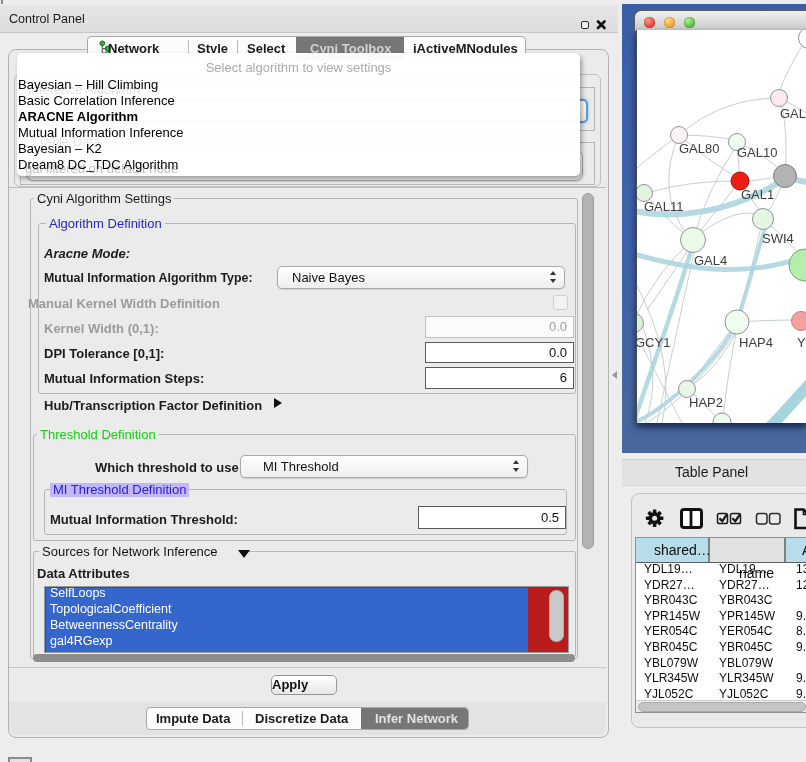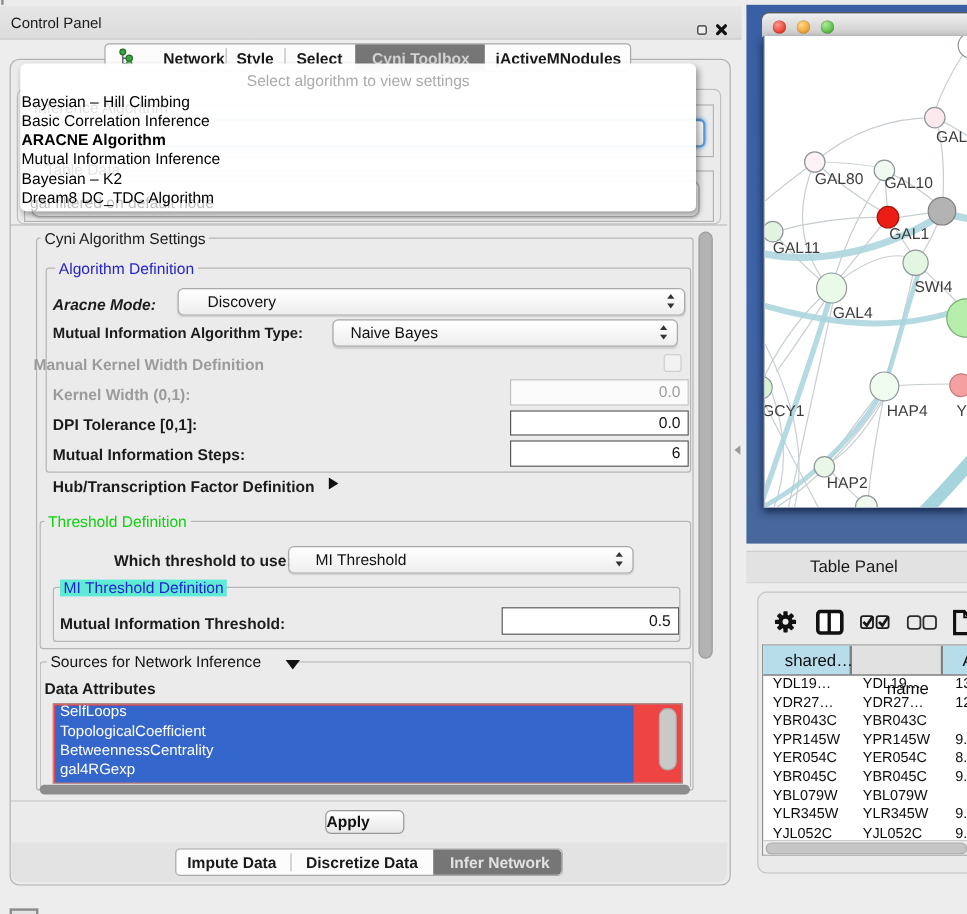--- a/index.html
+++ b/index.html
@@ -32,21 +32,21 @@
 
 <div class="a" id="panelbox" style="left:8px;top:49px;width:599px;height:687px;background:#ebebeb;border:1px solid #b2b2b2;border-radius:8px;"></div>
 
 <div class="a" id="toptabs" style="left:87px;top:36px;width:437px;height:22px;background:#fcfcfc;border:1px solid #a8a8a8;border-radius:4px;">
   <svg class="a" style="left:11px;top:2px;" width="16" height="17" viewBox="0 0 16 17">
     <path d="M3.3 5 L3.3 14 M3.3 9.6 L8.7 9.6 M3.3 14 L8.7 14" stroke="#5a6472" stroke-width="1.2" fill="none"></path>
     <circle cx="3.3" cy="4.3" r="2.4" fill="#3fa53f" stroke="#1e6e1e" stroke-width="1"></circle>
     <circle cx="8.7" cy="9.6" r="2.6" fill="#3fa53f" stroke="#1e6e1e" stroke-width="1"></circle>
     <circle cx="8.7" cy="14.5" r="2.3" fill="#7fc77f" stroke="#2e7e2e" stroke-width="1"></circle>
   </svg>
-  <div class="a tabtxt" style="left:20px;top:4px;margin-left:28px;">Network</div>
+  <div class="a tabtxt" style="left:20px;top:4px;">Network</div>
   <div class="a" style="left:100px;top:3px;width:1px;height:16px;background:#bbb;"></div>
   <div class="a tabtxt" style="left:109px;top:4px;">Style</div>
   <div class="a" style="left:149px;top:3px;width:1px;height:16px;background:#bbb;"></div>
   <div class="a tabtxt" style="left:159px;top:4px;">Select</div>
   <div class="a" style="left:208px;top:0;width:108px;height:22px;background:#767676;"></div>
   <div class="a tabtxt" style="left:222px;top:4px;color:#d2d2d2;">Cyni Toolbox</div>
   <div class="a tabtxt" style="left:325px;top:4px;">jActiveMNodules</div>
 </div>
 
 <div class="a" style="left:14px;top:74px;width:585px;height:111px;border:1px solid #c0c0c0;border-radius:6px;"></div>
@@ -69,25 +69,20 @@
 Dream8 DC_TDC Algorithm</div>
 </div>
 
 <div class="a fs" style="left:30px;top:198px;width:546px;height:459px;"></div>
 <div class="a leg" style="left:34px;top:192px;color:#1c1c1c;">Cyni Algorithm Settings</div>
 
 <div class="a fs" style="left:38px;top:223px;width:536px;height:169px;"></div>
 <div class="a leg" style="left:46px;top:217px;color:#2424cc;">Algorithm Definition</div>
 
 <div class="a b12" style="left:44px;top:246px;font-style:italic;">Aracne Mode:</div>
-<div class="a combo" style="left:148px;top:240px;width:421px;height:21px;">
-  <div class="a" style="left:24px;top:3px;font-size:13px;color:#111;">Discovery</div>
-  <div class="cudt" style="top:4px;border-bottom:4.5px solid #333;"></div>
-  <div class="cudt" style="top:12px;border-top:4.5px solid #333;"></div>
-</div>
 <div class="a combo" style="left:277px;top:266px;width:286px;height:21px;">
   <div class="a" style="left:14px;top:3px;font-size:13px;color:#111;">Naive Bayes</div>
   <div class="cudt" style="top:4px;border-bottom:4.5px solid #333;"></div>
   <div class="cudt" style="top:12px;border-top:4.5px solid #333;"></div>
 </div>
 <div class="a b12" style="left:44px;top:271px;font-size:12.4px;">Mutual Information Algorithm Type:</div>
 <div class="a g12" style="left:28px;top:296px;">Manual Kernel Width Definition</div>
 <div class="a" style="left:553px;top:295px;width:13px;height:13px;background:#f2f2f2;border:1px solid #cfcfcf;border-radius:3px;"></div>
 <div class="a g12" style="left:44px;top:321px;">Kernel Width (0,1):</div>
 <div class="a fld" style="left:425px;top:316px;width:141px;height:20px;border:1px solid #c2c2c2;background:#fbfbfb;color:#9e9e9e;line-height:20px;">0.0</div>
@@ -103,30 +98,30 @@
 <div class="a leg" style="left:37px;top:428px;color:#0fd10f;">Threshold Definition</div>
 
 <div class="a b12" style="left:95px;top:460px;">Which threshold to use:</div>
 <div class="a combo" style="left:240px;top:455px;width:286px;height:21px;">
   <div class="a" style="left:22px;top:3px;font-size:13px;color:#111;">MI Threshold</div>
   <div class="cudt" style="top:4px;border-bottom:4.5px solid #333;"></div>
   <div class="cudt" style="top:12px;border-top:4.5px solid #333;"></div>
 </div>
 
 <div class="a fs" style="left:44px;top:489px;width:521px;height:44px;"></div>
-<div class="a leg" style="left:50px;top:483px;color:#2424cc;background:#5eead4;text-align:center;">MI Threshold Definition</div>
+<div class="a leg" style="left:50px;top:483px;color:#2424cc;background:#c4b5fd;text-align:center;">MI Threshold Definition</div>
 <div class="a b12" style="left:50px;top:512px;">Mutual Information Threshold:</div>
 <div class="a fld" style="left:418px;top:506px;width:140px;height:21px;line-height:21px;">0.5</div>
 
 <div class="a fs" style="left:33px;top:551px;width:541px;height:104px;border-bottom:none;border-radius:3px 3px 0 0;"></div>
 <div class="a leg" style="left:39px;top:545px;color:#141414;padding-right:24px;">Sources for Network Inference</div>
 <div class="a" style="left:238px;top:550px;width:0;height:0;border-left:6.5px solid transparent;border-right:6.5px solid transparent;border-top:8px solid #111;"></div>
 <div class="a b12" style="left:37px;top:566px;font-size:13px;">Data Attributes</div>
 
-<div class="a" style="left:44px;top:586px;width:523px;height:65px;background:#ef4444;border:1px solid #9a9a9a;overflow:hidden;">
+<div class="a" style="left:44px;top:586px;width:523px;height:65px;background:#b91c1c;border:1px solid #9a9a9a;overflow:hidden;">
   <div class="a" style="left:1px;top:1px;width:482px;height:70px;background:#3566cb;"></div>
   <div class="a" style="left:5px;top:-1px;font-size:12.5px;color:#fff;line-height:15.9px;white-space:pre;">SelfLoops
 TopologicalCoefficient
 BetweennessCentrality
 gal4RGexp</div>
   <div class="a" style="left:504px;top:3px;width:13px;height:50px;background:#c9c9c9;border:1px solid #aaa;border-radius:7px;"></div>
 </div>
 
 <div class="a" style="left:582px;top:193px;width:10px;height:354px;background:#b3b3b3;border:1px solid #9c9c9c;border-radius:6px;"></div>
 <div class="a" style="left:33px;top:654px;width:542px;height:8px;background:#8d8d8d;border-radius:4px;"></div>

